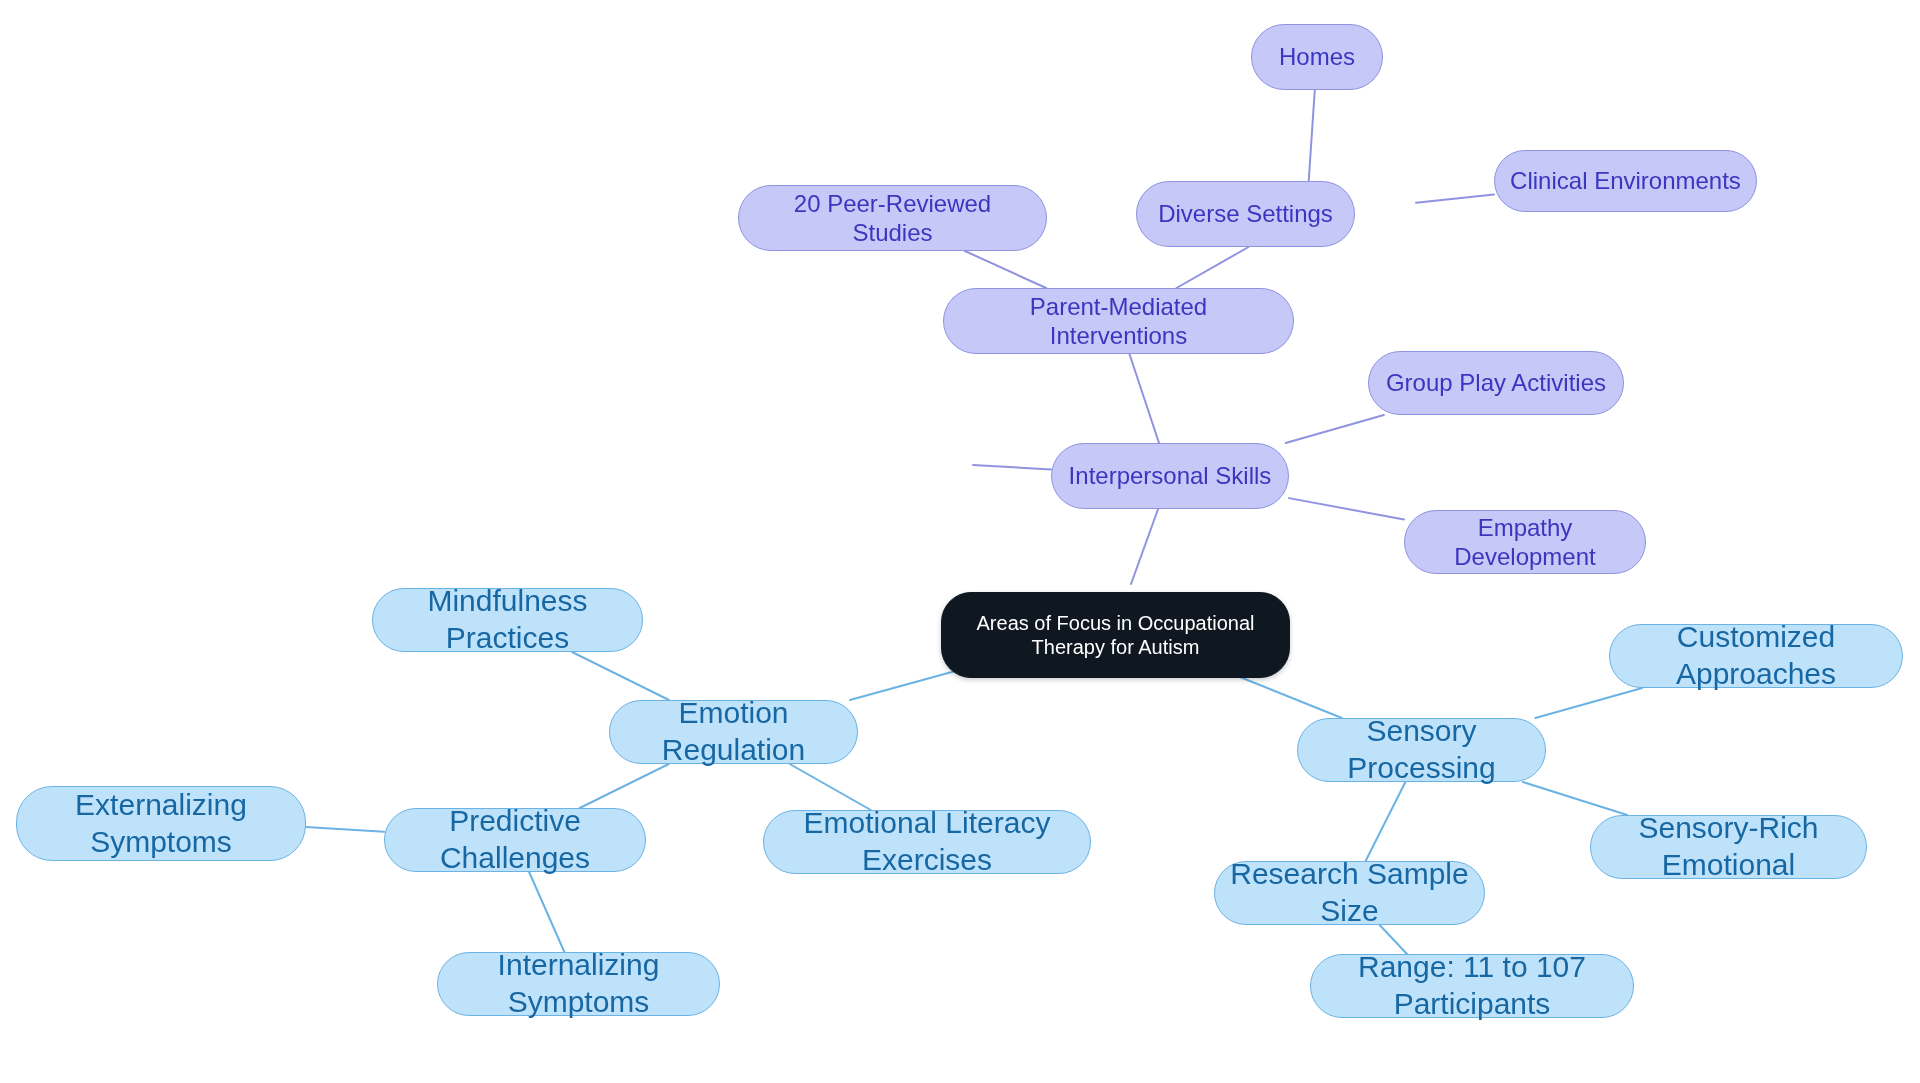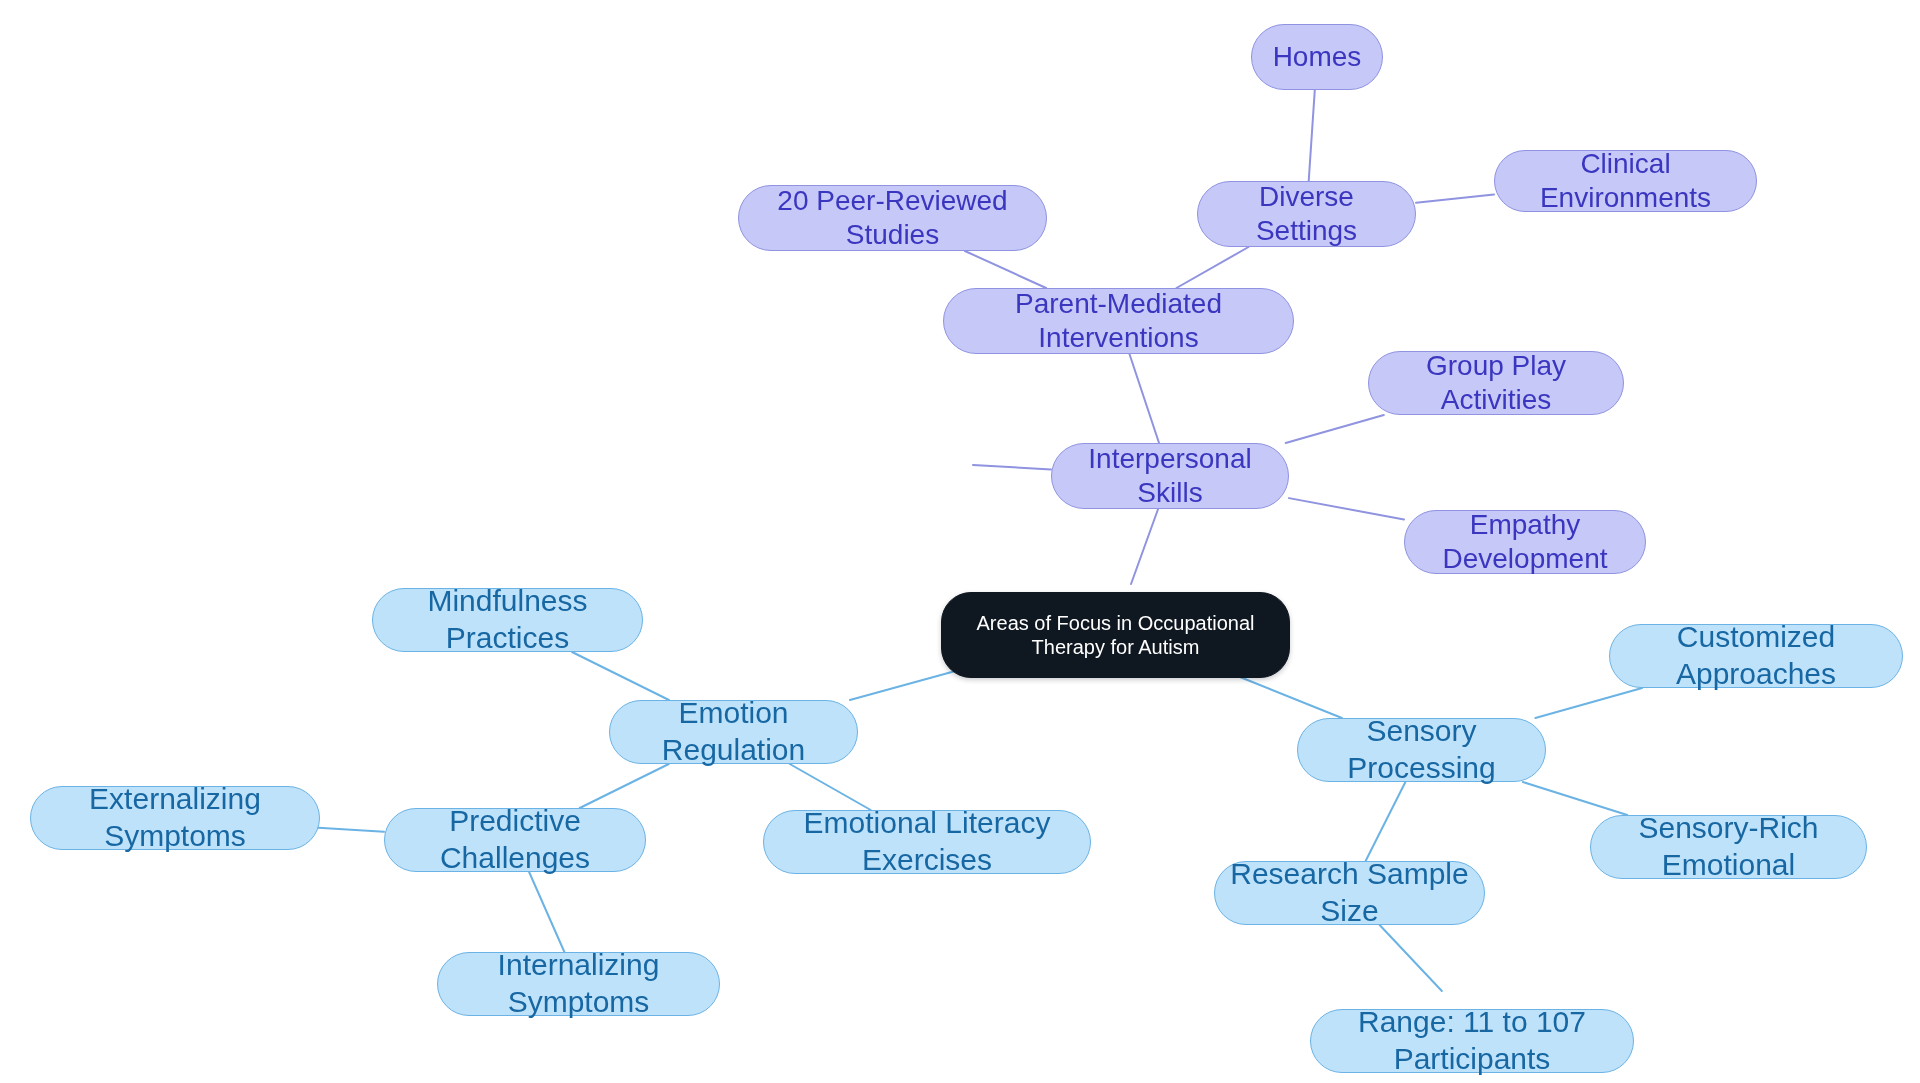--- a/index.html
+++ b/index.html
@@ -47,21 +47,21 @@
     border-color: #0f1720;
     color: #ffffff;
     font-size: 20px;
     border-radius: 30px;
     box-shadow: 0 2px 5px rgba(20,25,40,0.22);
   }
   .node.purple {
     background: #c6c8f8;
     border-color: #8f93e0;
     color: #3a36bf;
-    font-size: 28px;
+    font-size: 24px;
   }
   .node.blue {
     background: #bfe2fb;
     border-color: #6ab3e4;
     color: #1767a3;
     font-size: 30px;
   }
 </style>
 </head>
 <body>
@@ -87,29 +87,29 @@
       <line x1="789.790909090909" y1="764" x2="870.709090909091" y2="810" stroke="#6ab3e4" stroke-width="2" stroke-linecap="round"></line>
       <line x1="668.7592592592592" y1="764" x2="579.7407407407408" y2="808" stroke="#6ab3e4" stroke-width="2" stroke-linecap="round"></line>
       <line x1="384" y1="831.8587570621469" x2="306" y2="827.0112994350283" stroke="#6ab3e4" stroke-width="2" stroke-linecap="round"></line>
       <line x1="529.1111111111111" y1="872" x2="564.3888888888889" y2="952" stroke="#6ab3e4" stroke-width="2" stroke-linecap="round"></line>
     </svg>
 <div class="node root" style="left: 941px; top: 584px; width: 349px; height: 86px; margin-top: 8px;">Areas of Focus in Occupational
 Therapy for Autism</div>
     <div class="node purple" style="left: 1051px; top: 443px; width: 238px; height: 66px;">Interpersonal Skills</div>
     <div class="node purple" style="left: 943px; top: 288px; width: 351px; height: 66px;">Parent-Mediated Interventions</div>
     <div class="node purple" style="left: 738px; top: 185px; width: 309px; height: 66px;">20 Peer-Reviewed Studies</div>
-    <div class="node purple" style="left: 1197px; top: 181px; width: 219px; height: 66px;">Diverse Settings</div>
+    <div class="node purple" style="left: 1136px; top: 181px; width: 219px; height: 66px;">Diverse Settings</div>
     <div class="node purple" style="left: 1251px; top: 24px; width: 132px; height: 66px;">Homes</div>
     <div class="node purple" style="left: 1494px; top: 150px; width: 263px; height: 62px;">Clinical Environments</div>
     <div class="node purple" style="left: 1368px; top: 351px; width: 256px; height: 64px;">Group Play Activities</div>
     <div class="node purple" style="left: 1404px; top: 510px; width: 242px; height: 64px;">Empathy Development</div>
     <div class="node blue" style="left: 1297px; top: 718px; width: 249px; height: 64px;">Sensory Processing</div>
     <div class="node blue" style="left: 1609px; top: 624px; width: 294px; height: 64px;">Customized Approaches</div>
     <div class="node blue" style="left: 1590px; top: 815px; width: 277px; height: 64px;">Sensory-Rich Emotional</div>
     <div class="node blue" style="left: 1214px; top: 861px; width: 271px; height: 64px;">Research Sample Size</div>
-    <div class="node blue" style="left: 1310px; top: 1009px; width: 324px; height: 64px;">Range: 11 to 107 Participants</div>
+    <div class="node blue" style="left: 1310px; top: 954px; width: 324px; height: 64px;">Range: 11 to 107 Participants</div>
     <div class="node blue" style="left: 609px; top: 700px; width: 249px; height: 64px;">Emotion Regulation</div>
     <div class="node blue" style="left: 372px; top: 588px; width: 271px; height: 64px;">Mindfulness Practices</div>
     <div class="node blue" style="left: 763px; top: 810px; width: 328px; height: 64px;">Emotional Literacy Exercises</div>
     <div class="node blue" style="left: 384px; top: 808px; width: 262px; height: 64px;">Predictive Challenges</div>
-    <div class="node blue" style="left: 30px; top: 786px; width: 290px; height: 64px;">Externalizing Symptoms</div>
+    <div class="node blue" style="left: 16px; top: 786px; width: 290px; height: 75px;">Externalizing Symptoms</div>
     <div class="node blue" style="left: 437px; top: 952px; width: 283px; height: 64px;">Internalizing Symptoms</div>
   </div>
 
 </body></html>

